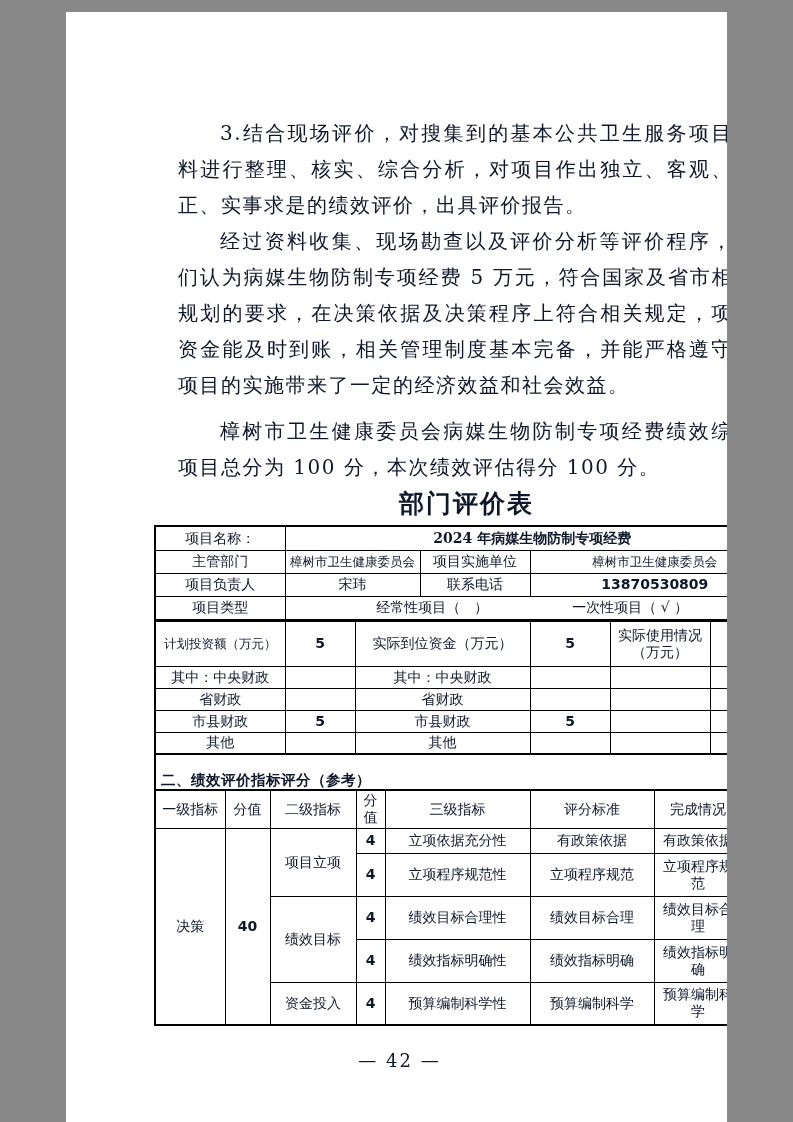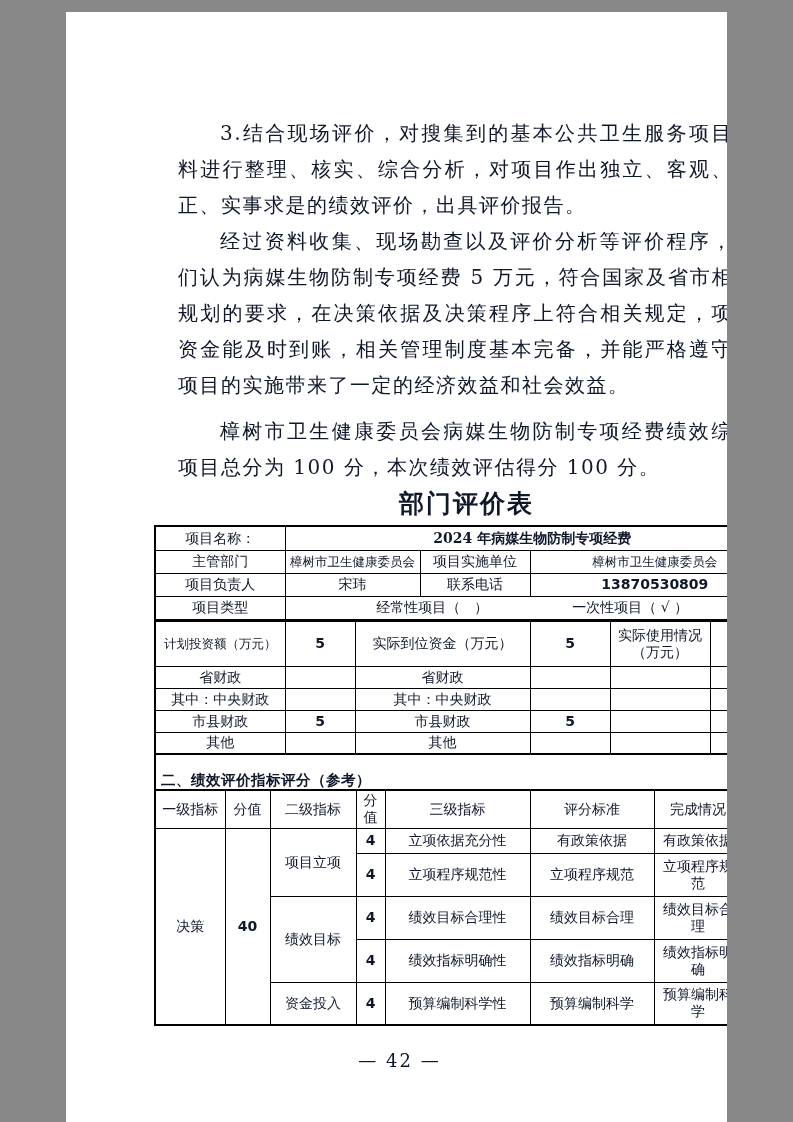--- a/index.html
+++ b/index.html
@@ -166,31 +166,31 @@
       <tbody>
           <tr class="h45">
         <td class="tight">计划投资额（万元）</td>
         <td class="num">5</td>
         <td>实际到位资金（万元）</td>
         <td class="num">5</td>
         <td class="narrow">实际使用情况（万元）</td>
         <td class="num">5</td>
       </tr>
       <tr class="h22">
+        <td>其中：中央财政</td>
+        <td></td>
+        <td>其中：中央财政</td>
+        <td></td>
+        <td></td>
+        <td></td>
+      </tr>
+      <tr class="h22">
         <td>省财政</td>
         <td></td>
         <td>省财政</td>
-        <td></td>
-        <td></td>
-        <td></td>
-      </tr>
-      <tr class="h22">
-        <td>其中：中央财政</td>
-        <td></td>
-        <td>其中：中央财政</td>
         <td></td>
         <td></td>
         <td></td>
       </tr>
       <tr class="h22">
         <td>市县财政</td>
         <td class="num">5</td>
         <td>市县财政</td>
         <td class="num">5</td>
         <td></td>

